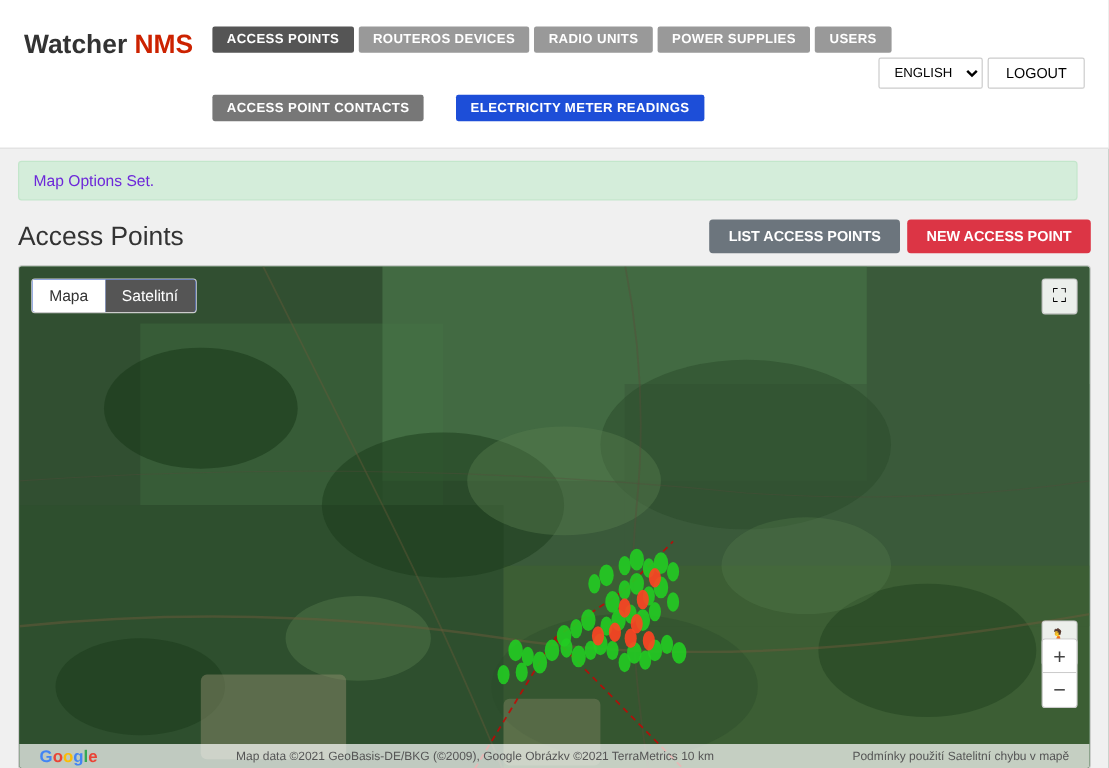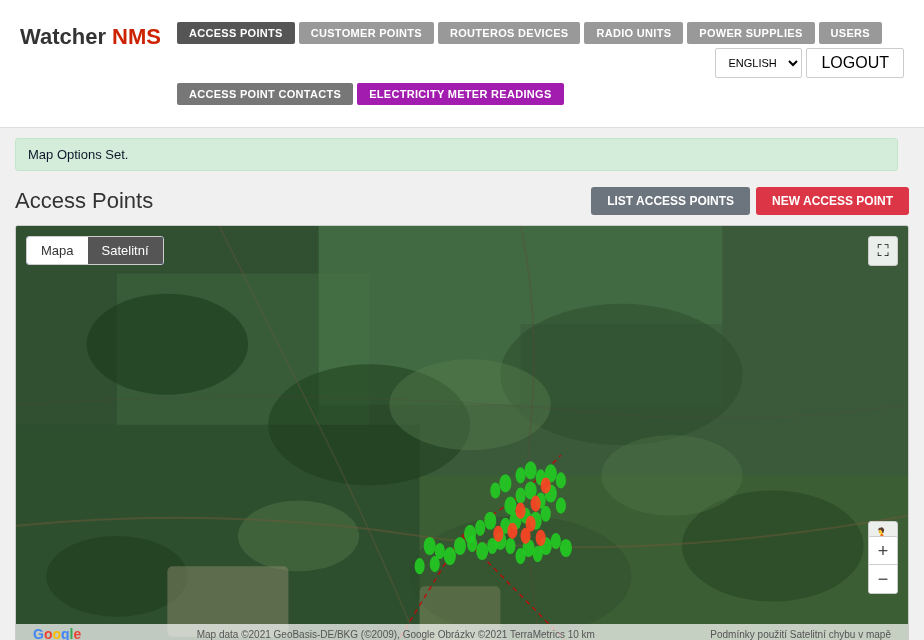--- a/index.html
+++ b/index.html
@@ -59,48 +59,49 @@
     }
     .nav-btn.inactive {
       background: #999;
       color: #fff;
     }
     .nav-btn.sub-active {
       background: #777;
       color: #fff;
     }
     .nav-btn.sub-inactive {
-      background: #a21caf;
-      color: #fff;
+      background: #1d4ed8;
+      color: #fff;
+      margin-left: 23px;
     }
     .lang-select {
       padding: 5px 8px;
       border: 1px solid #ccc;
       background: #fff;
       font-size: 11px;
       cursor: pointer;
       border-radius: 2px;
     }
     .logout-btn {
       padding: 5px 14px;
       border: 1px solid #ccc;
       background: #fff;
-      font-size: 16px;
+      font-size: 12px;
       cursor: pointer;
       border-radius: 2px;
     }
 
     
     .alert-info {
       margin: 10px 26px 6px 15px;
       padding: 8px 12px;
       background: #d4edda;
       border: 1px solid #c3e6cb;
       border-radius: 3px;
-      color: #0f172a;
+      color: #6d28d9;
       font-size: 13px;
     }
 
     
     .main {
       padding: 10px 15px;
     }
     .page-header {
       display: flex;
       justify-content: space-between;
@@ -286,21 +287,20 @@
 </head>
 <body>
 
 <div class="header">
   <div class="logo">
     Watcher <span>NMS</span>
   </div>
   <div class="nav-area">
     <div class="nav-row">
       <button class="nav-btn active">ACCESS POINTS</button>
-      <button class="nav-btn inactive">CUSTOMER POINTS</button>
       <button class="nav-btn inactive">ROUTEROS DEVICES</button>
       <button class="nav-btn inactive">RADIO UNITS</button>
       <button class="nav-btn inactive">POWER SUPPLIES</button>
       <button class="nav-btn inactive">USERS</button>
       <div class="nav-row-right">
         <select class="lang-select">
           <option>ENGLISH</option>
           <option>CZECH</option>
         </select>
         <button class="logout-btn">LOGOUT</button>

